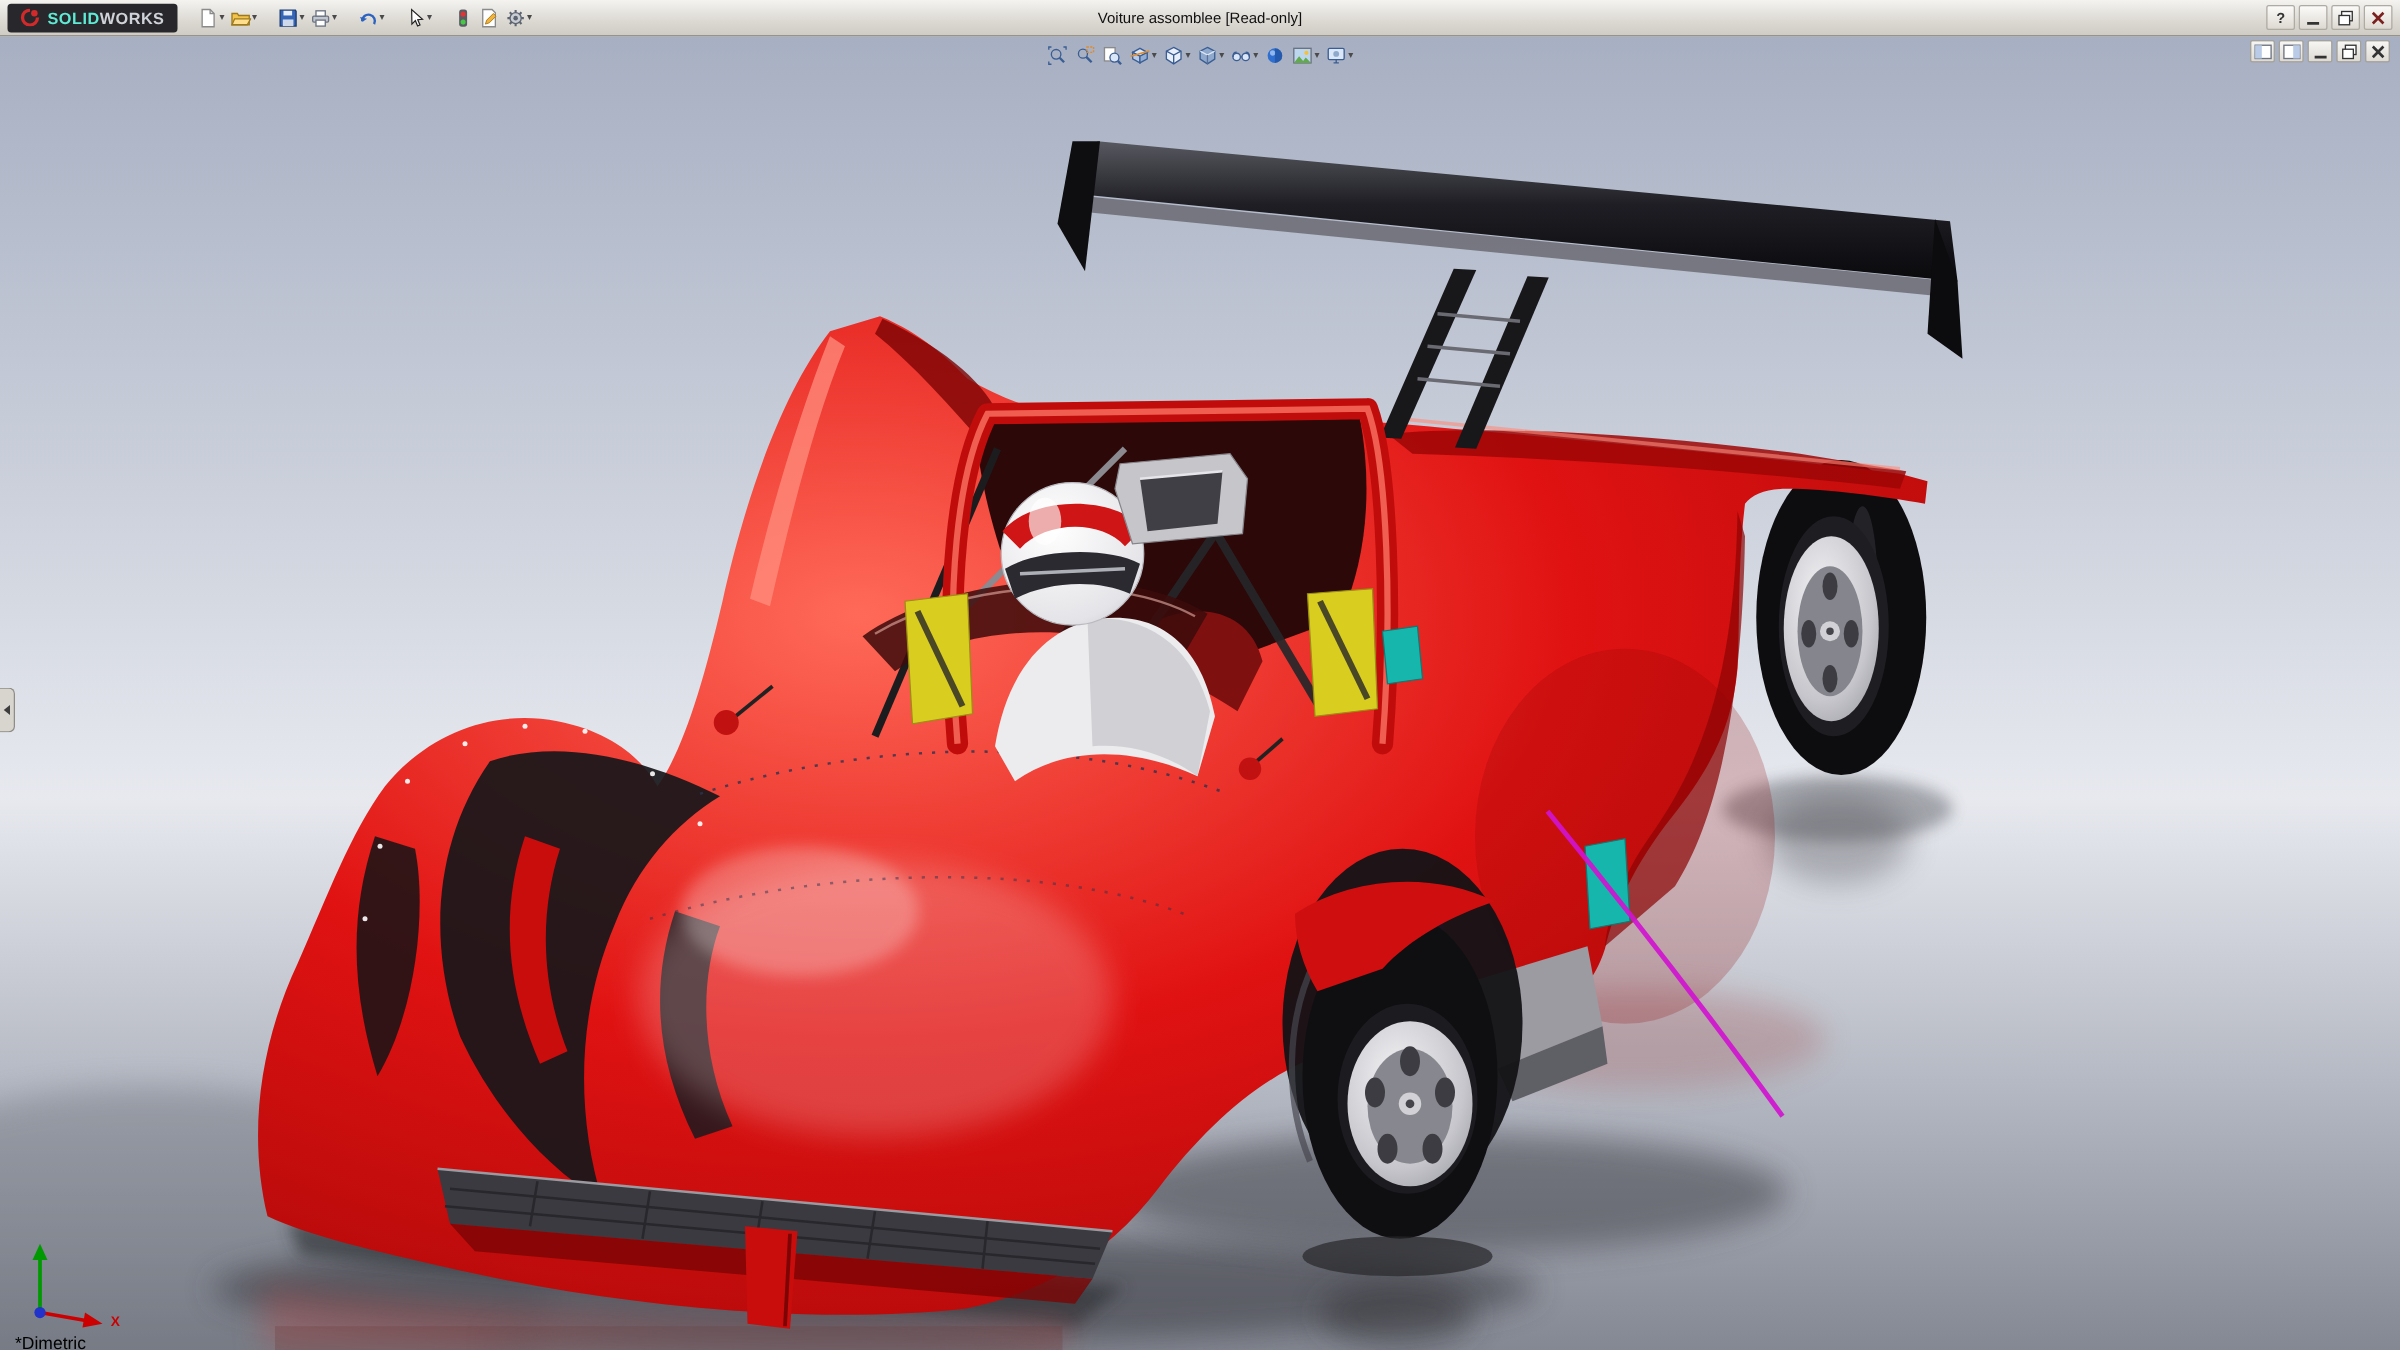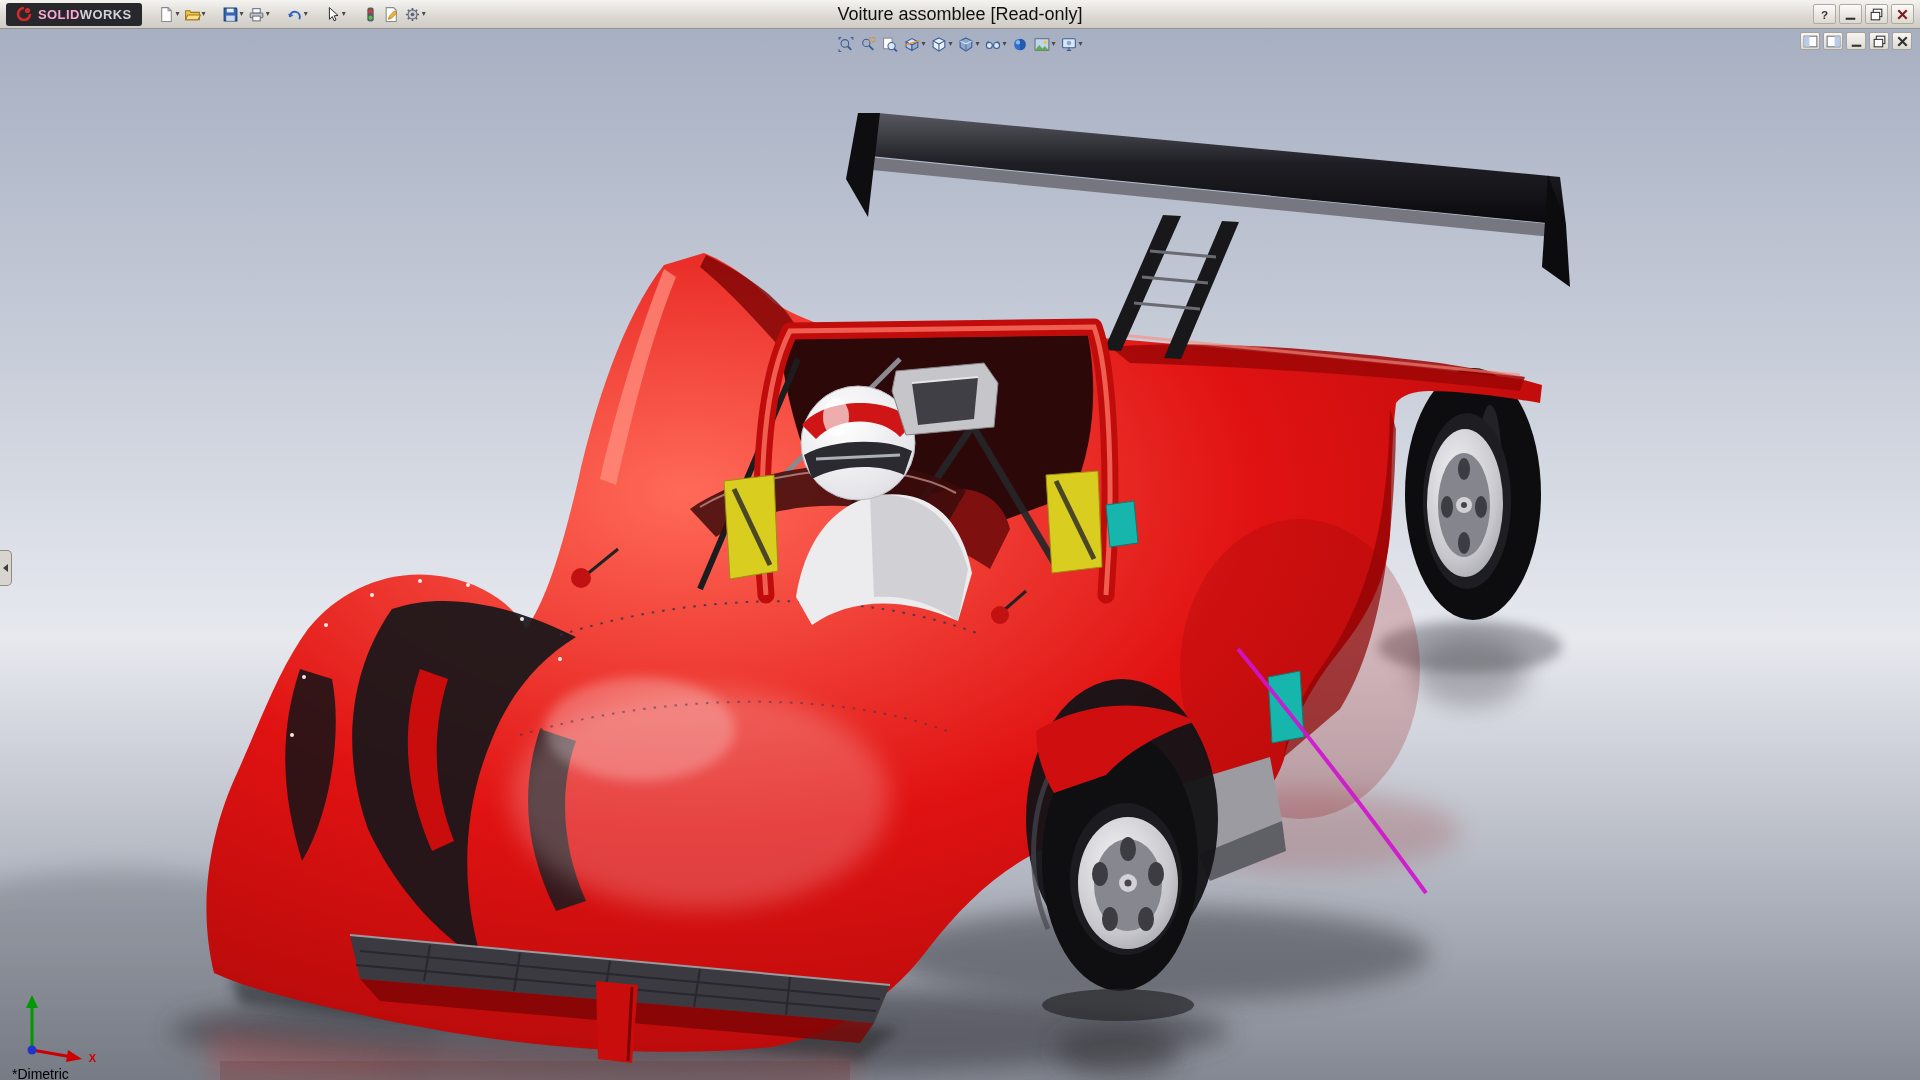--- a/index.html
+++ b/index.html
@@ -6,27 +6,27 @@
   html,body{width:1920px;height:1080px;overflow:hidden;font-family:"Liberation Sans",sans-serif;background:#c9c6c0}
   #app{position:relative;width:1920px;height:1080px}
 
   
   .titlebar{position:absolute;top:0;left:0;right:0;height:29px;
     background:linear-gradient(#f4f3f0,#dcd9d3 60%,#cfccc5);
     border-bottom:1px solid #97938b;display:flex;align-items:center;padding:0 6px;z-index:40}
   .logo{display:flex;align-items:center;gap:6px;background:#28282c;border-radius:3px;height:23px;padding:0 10px;flex:0 0 auto}
   .logo-mark{display:flex;align-items:center}
   .logo-text{color:#fff;font-size:13px;letter-spacing:.4px;white-space:nowrap}
-  .logo-text .b{font-weight:bold;color:#f9a8d4}
+  .logo-text .b{font-weight:bold;color:#5eead4}
   .logo-text .l{font-weight:bold;color:#cfd2d8}
   .tb-tools{display:flex;align-items:center;margin-left:14px}
   .tool{display:flex;align-items:center;height:25px;padding:2px 2px;border-radius:2px}
   .tool.sep-before{margin-left:12px}
   .caret{font-size:8px;color:#4a4a4a;margin-left:1px;line-height:1}
-  .win-title{position:absolute;left:50%;transform:translateX(-50%);font-size:18px;color:#101010;white-space:nowrap}
+  .win-title{position:absolute;left:50%;transform:translateX(-50%);font-size:12px;color:#101010;white-space:nowrap}
   .win-controls{margin-left:auto;display:flex;gap:3px}
   .wbtn{width:23px;height:20px;display:flex;align-items:center;justify-content:center;
     border:1px solid #aeaba3;border-radius:2px;background:linear-gradient(#fcfbf9,#ddd9d2)}
 
   
   .viewport{position:absolute;top:29px;left:0;width:1920px;height:1051px;overflow:hidden}
   .scene{position:absolute;inset:0;display:block}
 
   .headsup{position:absolute;top:3px;left:50%;transform:translateX(-50%);display:flex;align-items:center;gap:3px;z-index:30}
   .hbtn{display:flex;align-items:center;height:24px;padding:2px 1px;border-radius:2px}

